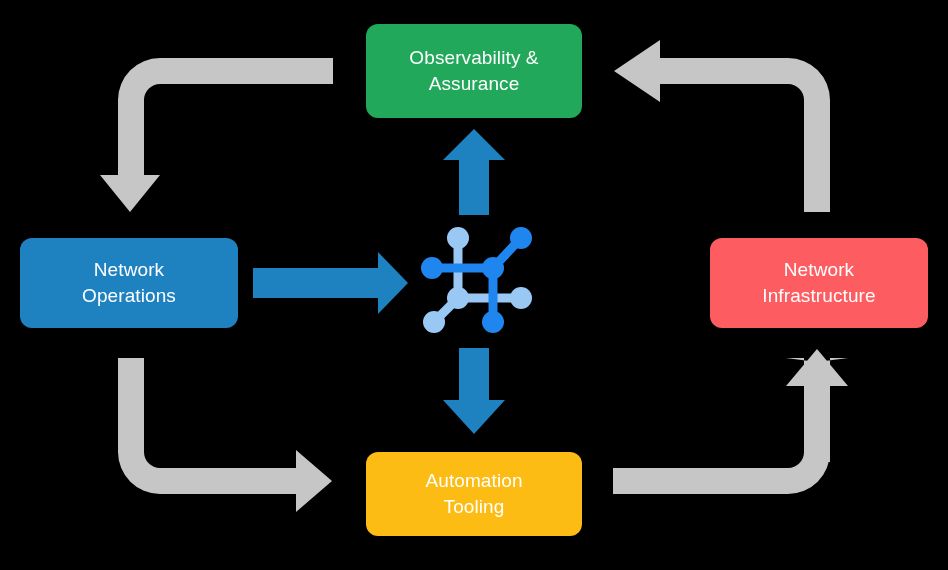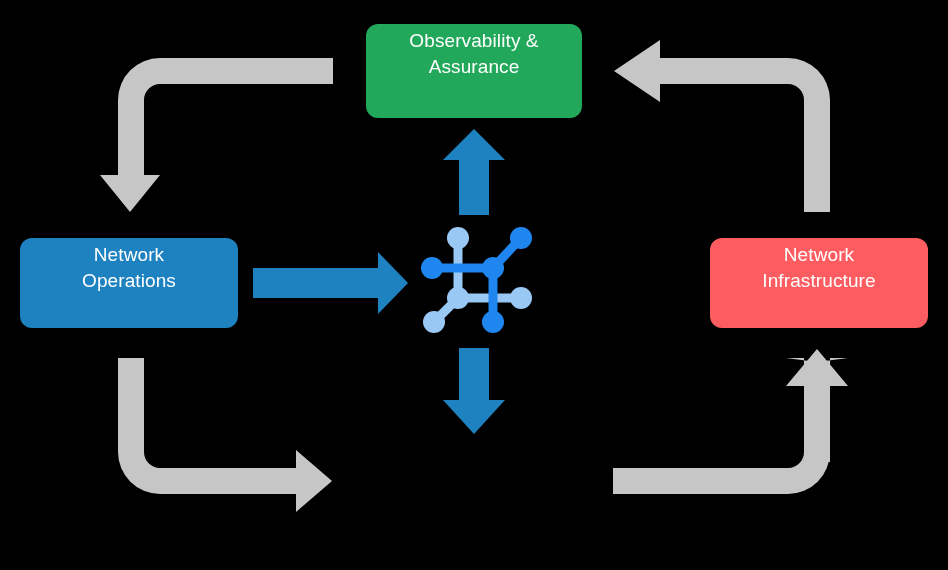--- a/index.html
+++ b/index.html
@@ -14,21 +14,21 @@
     background: #000000;
     overflow: hidden;
     font-family: "Liberation Sans", sans-serif;
   }
 
   
   .node-box {
     position: absolute;
     border-radius: 12px;
     display: flex;
-    align-items: flex-start;
+    align-items: center;
     justify-content: center;
     text-align: center;
     color: #ffffff;
     font-size: 19px;
     line-height: 1.35;
     font-weight: 400;
     letter-spacing: .1px;
     box-sizing: border-box;
     padding: 4px 10px;
   }
@@ -116,14 +116,18 @@
   <div class="node-box" id="box-operations">
     <span>Network
 Operations</span>
   </div>
 
   <div class="node-box" id="box-infrastructure">
     <span>Network
 Infrastructure</span>
   </div>
 
+  <div class="node-box" id="box-automation">
+    <span>Automation
+Tooling</span>
+  </div>
 
 </div>
 
 </body></html>

